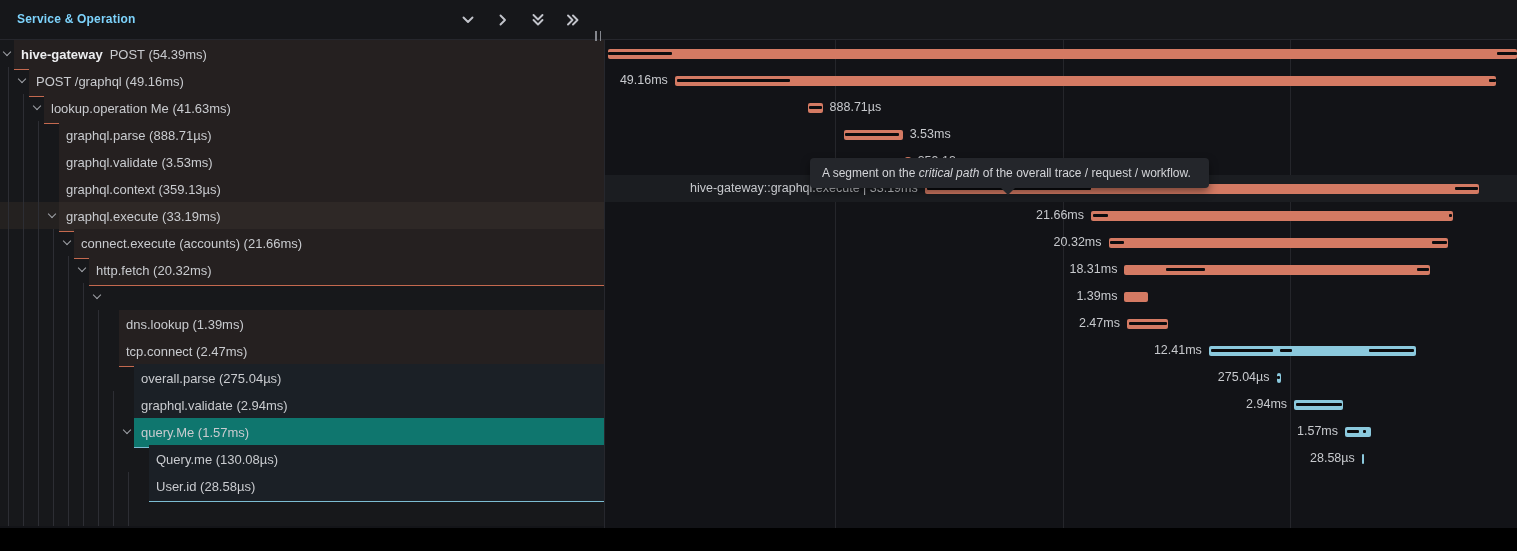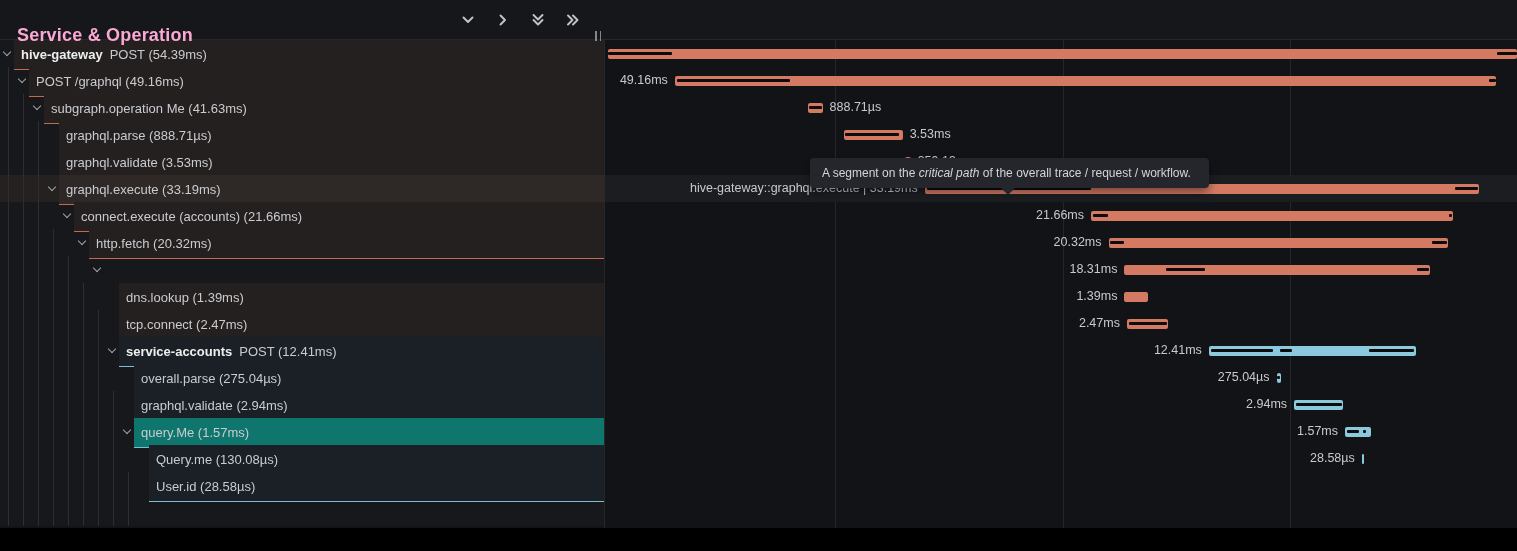--- a/index.html
+++ b/index.html
@@ -4,22 +4,22 @@
 <style>
   * { margin:0; padding:0; box-sizing:border-box; }
   html,body { width:1517px; height:551px; background:#000; overflow:hidden;
               font-family:"Liberation Sans", sans-serif; }
   #app { position:relative; width:1517px; height:528px; background:#131418; overflow:hidden; }
 
   
   .header { position:absolute; left:0; top:0; width:1517px; height:40px; background:#16171a;
             border-bottom:1px solid #26272d; z-index:3; }
   .header-left { position:absolute; left:0; top:0; width:604px; height:40px; }
-  .panel-title { position:absolute; left:17px; top:16px; line-height:39px; font-size:18px;
-                 font-weight:700; color:#f9a8d4; letter-spacing:.2px; }
+  .panel-title { position:absolute; left:17px; top:0; line-height:39px; font-size:12px;
+                 font-weight:700; color:#7dd3fc; letter-spacing:.2px; }
   .toolbar { position:absolute; right:22px; top:0; height:40px; display:flex; align-items:center; gap:17px; }
   .tbtn { background:none; border:none; cursor:pointer; width:18px; height:18px; display:flex;
           align-items:center; justify-content:center; padding:0; }
   .tbtn svg { stroke:#c2c4cb; fill:none; stroke-width:1.9; stroke-linecap:round; stroke-linejoin:round; }
   .grip { position:absolute; left:595px; top:27px; width:10px; height:10px; z-index:4; cursor:col-resize; }
   .grip i { display:inline-block; width:1.5px; height:10px; background:#83868d; margin-right:3px; }
 
   
   .tree { position:absolute; left:0; top:40px; width:604px; height:486px; background:#17181b; overflow:hidden; }
   .guide { position:absolute; width:1px; background:#2d2e34; }
@@ -101,31 +101,36 @@
       </div>
       <div class="trow">
         <span class="chev" style="left: 19px;"></span>
         <div class="tbox" style="margin-left: 29px; background: rgb(37, 32, 32); border-bottom-color: rgb(196, 105, 79);">
           <span class="tname">POST /graphql (49.16ms)</span>
         </div>
       </div>
       <div class="trow">
         <span class="chev" style="left: 34px;"></span>
         <div class="tbox" style="margin-left: 44px; background: rgb(37, 32, 32); border-bottom-color: rgb(196, 105, 79);">
-          <span class="tname">subgraph.operation Me (41.63ms)</span>
+          <span class="tname">lookup.operation Me (41.63ms)</span>
         </div>
       </div>
       <div class="trow">
         <div class="tbox" style="margin-left: 59px; background: rgb(37, 32, 32); border-bottom-color: rgb(196, 105, 79);">
           <span class="tname">graphql.parse (888.71µs)</span>
         </div>
       </div>
       <div class="trow">
         <div class="tbox" style="margin-left: 59px; background: rgb(37, 32, 32); border-bottom-color: rgb(196, 105, 79);">
           <span class="tname">graphql.validate (3.53ms)</span>
+        </div>
+      </div>
+      <div class="trow">
+        <div class="tbox" style="margin-left: 59px; background: rgb(37, 32, 32); border-bottom-color: rgb(196, 105, 79);">
+          <span class="tname">graphql.context (359.13µs)</span>
         </div>
       </div>
       <div class="trow hov">
         <span class="chev" style="left: 49px;"></span>
         <div class="tbox" style="margin-left: 59px; background: rgb(46, 40, 38); border-bottom-color: rgb(196, 105, 79);">
           <span class="tname">graphql.execute (33.19ms)</span>
         </div>
       </div>
       <div class="trow">
         <span class="chev" style="left: 64px;"></span>
@@ -143,27 +148,20 @@
         <span class="chev" style="left: 94px;"></span>
       </div>
       <div class="trow">
         <div class="tbox" style="margin-left: 119px; background: rgb(37, 32, 32); border-bottom-color: rgb(196, 105, 79);">
           <span class="tname">dns.lookup (1.39ms)</span>
         </div>
       </div>
       <div class="trow">
         <div class="tbox" style="margin-left: 119px; background: rgb(37, 32, 32); border-bottom-color: rgb(196, 105, 79);">
           <span class="tname">tcp.connect (2.47ms)</span>
-        </div>
-      </div>
-      <div class="trow">
-        <span class="chev" style="left: 109px;"></span>
-        <div class="tbox" style="margin-left: 119px; background: rgb(27, 32, 38); border-bottom-color: rgb(125, 189, 211);">
-          <span class="tsvc">service-accounts</span>
-          <span class="tname">POST (12.41ms)</span>
         </div>
       </div>
       <div class="trow">
         <div class="tbox" style="margin-left: 134px; background: rgb(27, 32, 38); border-bottom-color: rgb(125, 189, 211);">
           <span class="tname">overall.parse (275.04µs)</span>
         </div>
       </div>
       <div class="trow">
         <div class="tbox" style="margin-left: 134px; background: rgb(27, 32, 38); border-bottom-color: rgb(125, 189, 211);">
           <span class="tname">graphql.validate (2.94ms)</span>

